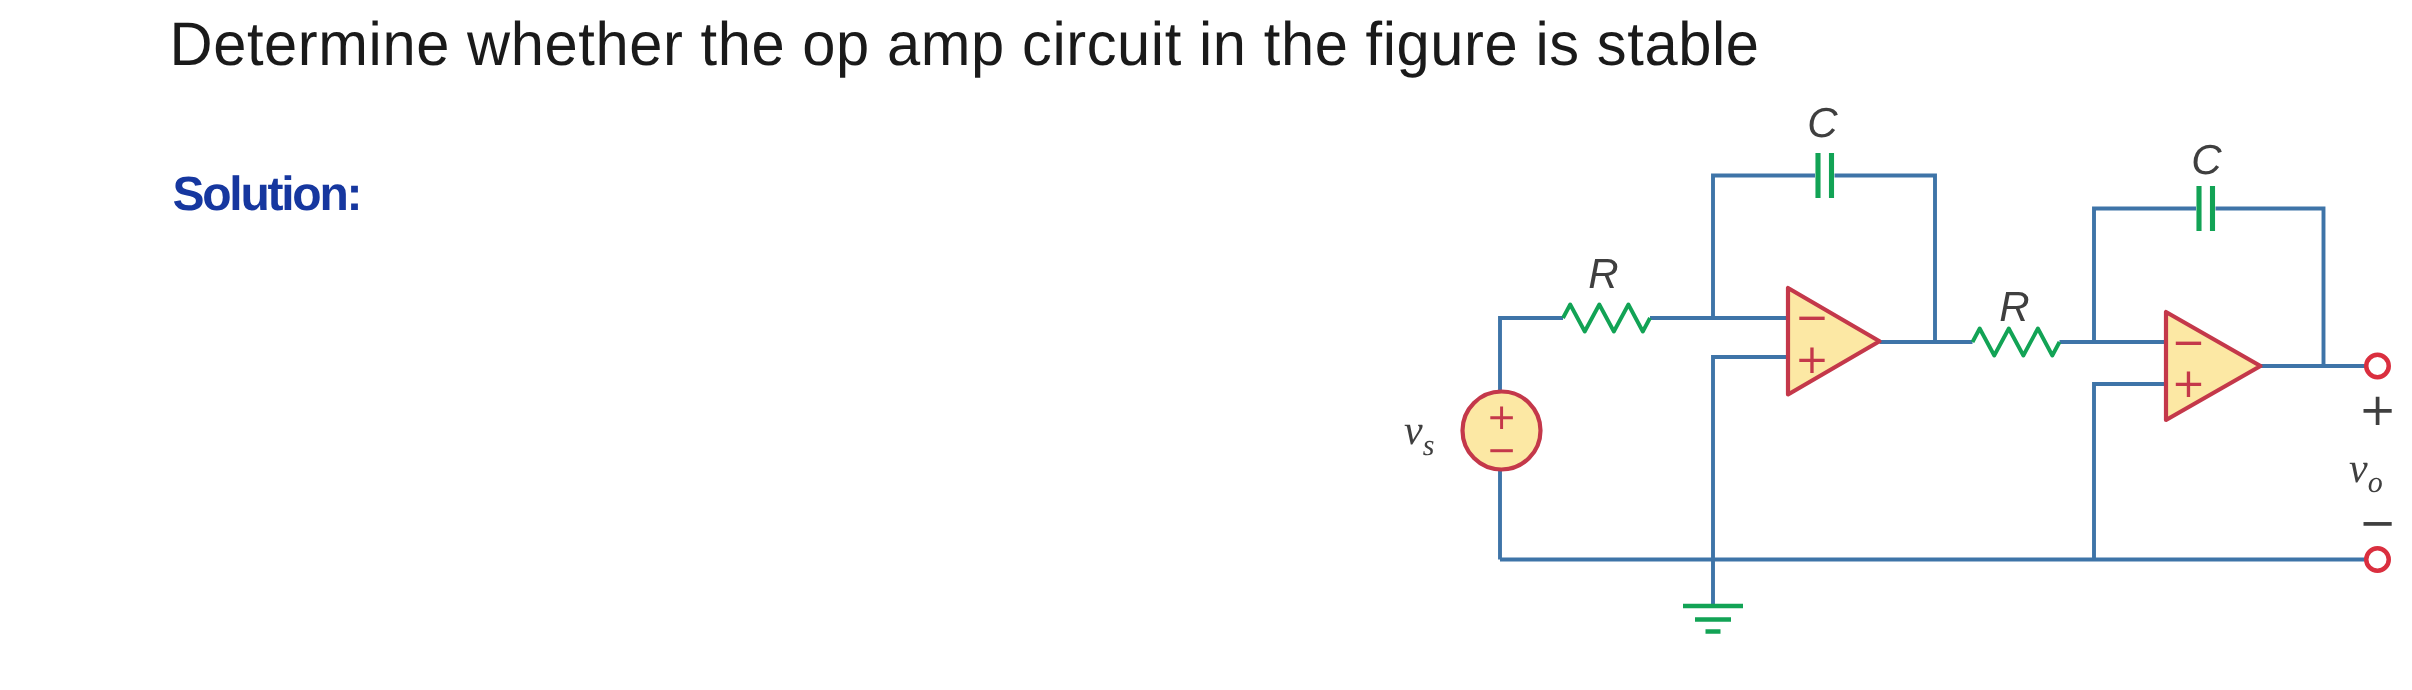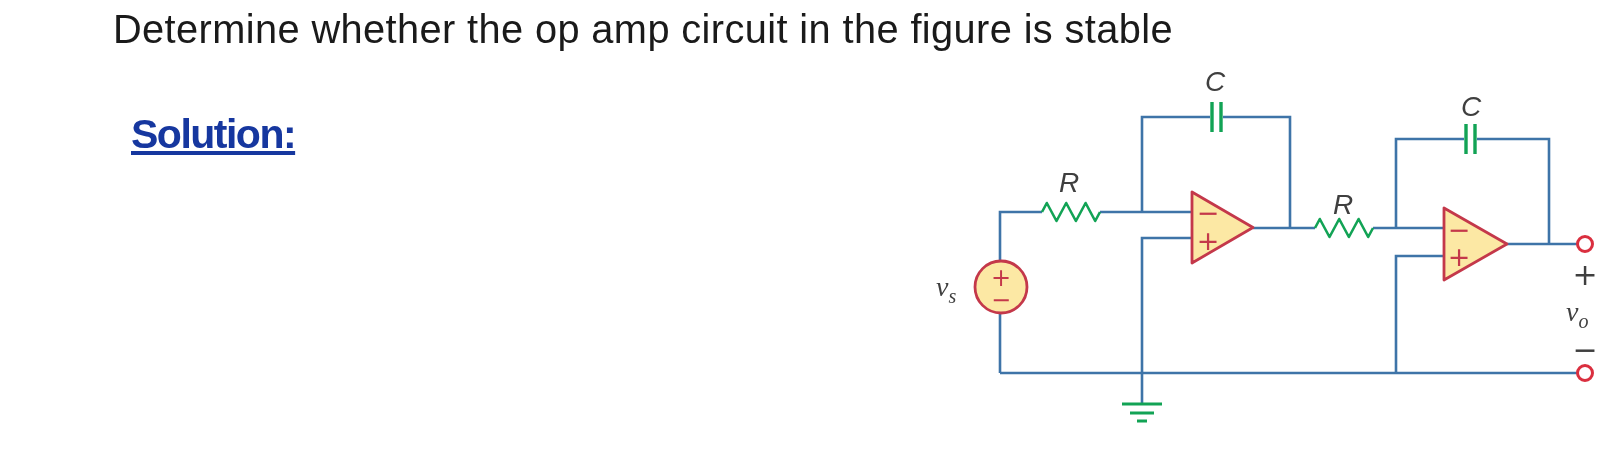--- a/index.html
+++ b/index.html
@@ -1,22 +1,22 @@
 <!DOCTYPE html>
 <html style="--background: #FFFFFF; --title-black: #1A1A1A; --solution-blue: #16379F; --wire-blue: #3E74A8; --component-green: #12A355; --opamp-fill: #FCE8A4; --crimson: #C4384A; --terminal-red: #DA2F3F; --label-gray: #3F3F3F;"><head>
 <meta charset="utf-8">
 <style>
   html,body{margin:0;padding:0;background:#fff;}
   .canvas{position:relative;width:1608px;height:460px;background:var(--background,#fff);overflow:hidden;
           font-family:"Liberation Sans",sans-serif;margin-left:47px;}
   .problem-title{position:absolute;left:66px;top:7px;font-size:41px;line-height:1.1;
                  letter-spacing:0.4px;color:var(--title-black,#1a1a1a);white-space:nowrap;
                  transform:scaleX(0.97);transform-origin:left top;}
-  .solution-heading{position:absolute;left:84px;top:113px;font-size:41px;line-height:1.05;
-                    font-weight:bold;letter-spacing:-1.5px;color:var(--solution-blue,#16379f);text-decoration:underline;}
+  .solution-heading{position:absolute;left:68px;top:113px;font-size:32px;line-height:1.05;
+                    font-weight:bold;letter-spacing:-1.5px;color:var(--solution-blue,#16379f);}
   svg.circuit{position:absolute;left:0;top:0;width:1608px;height:460px;}
   .wire{stroke:var(--wire-blue,#3e74a8);stroke-width:2.6;fill:none;}
   .comp-green{stroke:var(--component-green,#12a355);fill:none;}
   .res{stroke-width:2.6;stroke-linejoin:round;}
   .cap-plate{stroke-width:3.4;}
   .gnd{stroke-width:3;}
   .opamp-body{fill:var(--opamp-fill,#fce8a4);stroke:var(--crimson,#c4384a);stroke-width:2.8;stroke-linejoin:round;}
   .src-body{fill:var(--opamp-fill,#fce8a4);stroke:var(--crimson,#c4384a);stroke-width:2.8;}
   .terminal{fill:#ffffff;stroke:var(--terminal-red,#da2f3f);stroke-width:3;}
   .sign{font-family:"DejaVu Sans",sans-serif;fill:var(--crimson,#c4384a);text-anchor:middle;}

